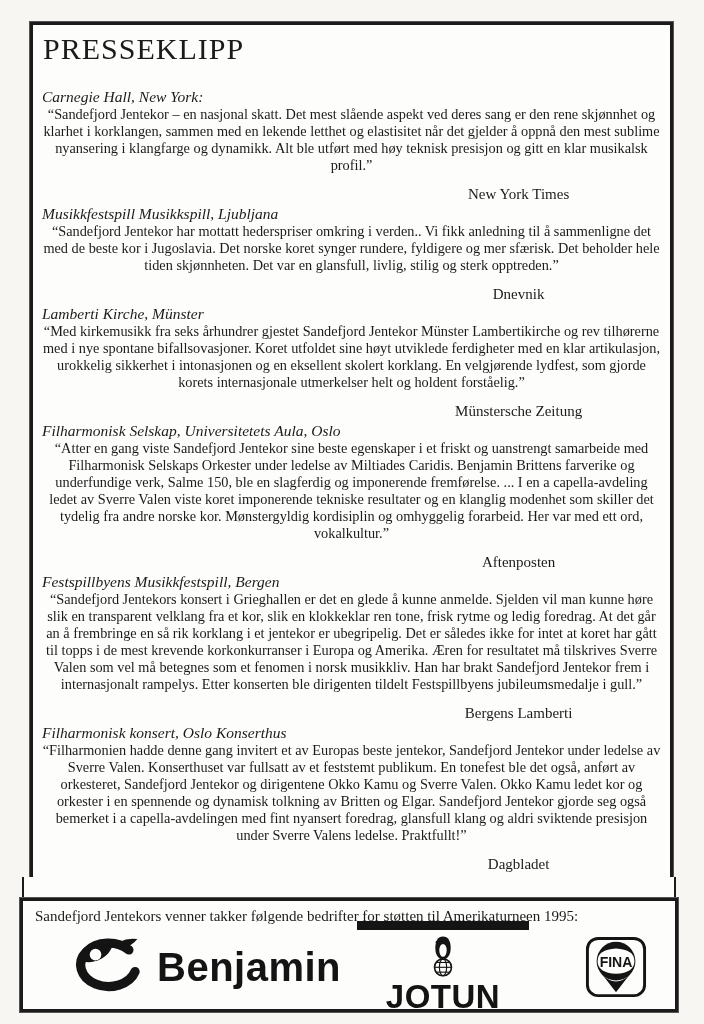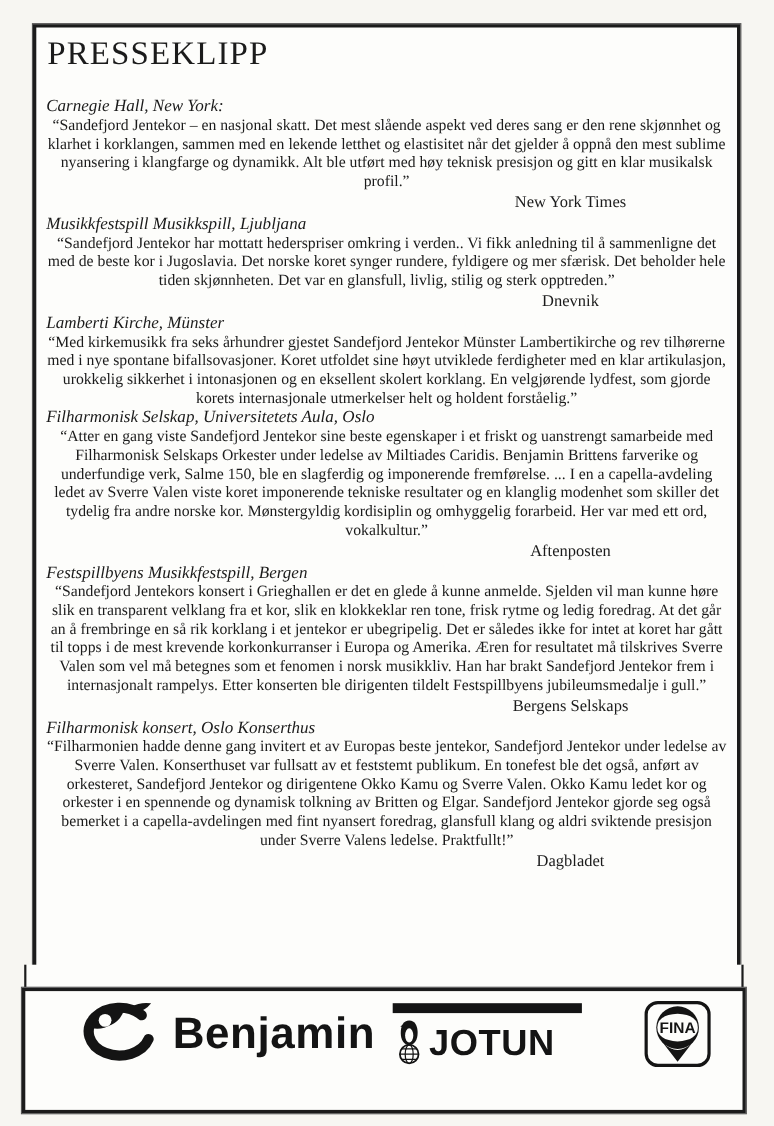--- a/index.html
+++ b/index.html
@@ -24,21 +24,21 @@
   .venue{
     font-style:italic;font-size:15.5px;line-height:18px;
     margin:0;
   }
   .quote{
     font-size:14.3px;line-height:17px;margin:0;
     text-align:center;
   }
   .source{
     font-size:15px;line-height:18px;text-align:center;
-    width:34%;margin:1px 0 2px 60%;
+    width:34%;margin:11px 0 2px 60%;
   }
   .divider-band{
     position:absolute;left:22px;top:877px;width:654px;height:21px;
     border-left:2px solid #1b1b1b;border-right:2px solid #1b1b1b;
     box-sizing:border-box;background:#fdfdfb;
   }
   .footer-box{
     position:absolute;left:20px;top:898px;width:658px;height:114px;
     border:3px solid #1b1b1b;box-sizing:border-box;
     padding:6px 10px 0 12px;background:#fdfdfb;overflow:hidden;
@@ -49,21 +49,21 @@
     display:flex;align-items:center;justify-content:space-between;
     padding:0 18px 0 34px;height:66px;
   }
   .telenor-logo{display:flex;align-items:center;gap:14px;}
   .telenor-word{
     font-family:"Liberation Sans", sans-serif;font-weight:bold;
     font-size:40px;letter-spacing:0.5px;color:#141414;
   }
   .jotun-logo{display:flex;flex-direction:column;width:172px;margin-right:40px;}
   .jotun-bar{height:9px;background:#141414;margin-bottom:5px;}
-  .jotun-row{display:flex;align-items:center;gap:3px;}
+  .jotun-row{display:flex;align-items:center;gap:3px;flex-direction:column;}
   .jotun-word{
     font-family:"Liberation Sans", sans-serif;font-weight:800;
     font-size:33px;letter-spacing:0.5px;color:#141414;line-height:1;
   }
   .fina-logo{display:flex;align-items:flex-end;}
   svg{display:block;}
 </style>
 </head>
 <body>
 
@@ -78,44 +78,46 @@
 
   <div class="section">
     <p class="venue">Musikkfestspill Musikkspill, Ljubljana</p>
     <p class="quote">“Sandefjord Jentekor har mottatt hederspriser omkring i verden.. Vi fikk anledning til å sammenligne det med de beste kor i Jugoslavia. Det norske koret synger rundere, fyldigere og mer sfærisk. Det beholder hele tiden skjønnheten. Det var en glansfull, livlig, stilig og sterk opptreden.”</p>
     <p class="source">Dnevnik</p>
   </div>
 
   <div class="section">
     <p class="venue">Lamberti Kirche, Münster</p>
     <p class="quote">“Med kirkemusikk fra seks århundrer gjestet Sandefjord Jentekor Münster Lambertikirche og rev tilhørerne med i nye spontane bifallsovasjoner. Koret utfoldet sine høyt utviklede ferdigheter med en klar artikulasjon, urokkelig sikkerhet i intonasjonen og en eksellent skolert korklang. En velgjørende lydfest, som gjorde korets internasjonale utmerkelser helt og holdent forståelig.”</p>
+    <p class="source">Münstersche Zeitung</p>
   </div>
 
   <div class="section">
     <p class="venue">Filharmonisk Selskap, Universitetets Aula, Oslo</p>
     <p class="quote">“Atter en gang viste Sandefjord Jentekor sine beste egenskaper i et friskt og uanstrengt samarbeide med Filharmonisk Selskaps Orkester under ledelse av Miltiades Caridis. Benjamin Brittens farverike og underfundige verk, Salme 150, ble en slagferdig og imponerende fremførelse. ... I en a capella-avdeling ledet av Sverre Valen viste koret imponerende tekniske resultater og en klanglig modenhet som skiller det tydelig fra andre norske kor. Mønstergyldig kordisiplin og omhyggelig forarbeid. Her var med ett ord, vokalkultur.”</p>
     <p class="source">Aftenposten</p>
   </div>
 
   <div class="section">
     <p class="venue">Festspillbyens Musikkfestspill, Bergen</p>
     <p class="quote">“Sandefjord Jentekors konsert i Grieghallen er det en glede å kunne anmelde. Sjelden vil man kunne høre slik en transparent velklang fra et kor, slik en klokkeklar ren tone, frisk rytme og ledig foredrag. At det går an å frembringe en så rik korklang i et jentekor er ubegripelig. Det er således ikke for intet at koret har gått til topps i de mest krevende korkonkurranser i Europa og Amerika. Æren for resultatet må tilskrives Sverre Valen som vel må betegnes som et fenomen i norsk musikkliv. Han har brakt Sandefjord Jentekor frem i internasjonalt rampelys. Etter konserten ble dirigenten tildelt Festspillbyens jubileumsmedalje i gull.”</p>
-    <p class="source">Bergens Selskaps</p>
+    <p class="source">Bergens Lamberti</p>
   </div>
 
   <div class="section">
     <p class="venue">Filharmonisk konsert, Oslo Konserthus</p>
     <p class="quote">“Filharmonien hadde denne gang invitert et av Europas beste jentekor, Sandefjord Jentekor under ledelse av Sverre Valen. Konserthuset var fullsatt av et feststemt publikum. En tonefest ble det også, anført av orkesteret, Sandefjord Jentekor og dirigentene Okko Kamu og Sverre Valen. Okko Kamu ledet kor og orkester i en spennende og dynamisk tolkning av Britten og Elgar. Sandefjord Jentekor gjorde seg også bemerket i a capella-avdelingen med fint nyansert foredrag, glansfull klang og aldri sviktende presisjon under Sverre Valens ledelse. Praktfullt!”</p>
     <p class="source">Dagbladet</p>
   </div>
 </div>
 
 <div class="divider-band"></div>
 
 <div class="footer-box">
+  <p class="footer-text">Sandefjord Jentekors venner takker følgende bedrifter for støtten til Amerikaturneen 1995:</p>
 
   <div class="logo-row">
 
     <div class="telenor-logo">
       <span>
         <svg width="74" height="62" viewBox="0 0 95 80">
           <path d="M77 18 A36 28 0 1 0 85 46" fill="none" stroke="#141414" stroke-width="12" stroke-linecap="round"></path>
           <path d="M26 16 q16 -9 30 -4 q-3 11 -14 17 q-13 7 -24 4 q2 -10 8 -17 z" fill="#141414"></path>
           <circle cx="34" cy="24" r="7.5" fill="#fdfdfb"></circle>
           <path d="M64 8 q12 -6 24 -4 q-7 9 -18 11 q-7 1 -11 -2 q2 -3 5 -5 z" fill="#141414"></path>

